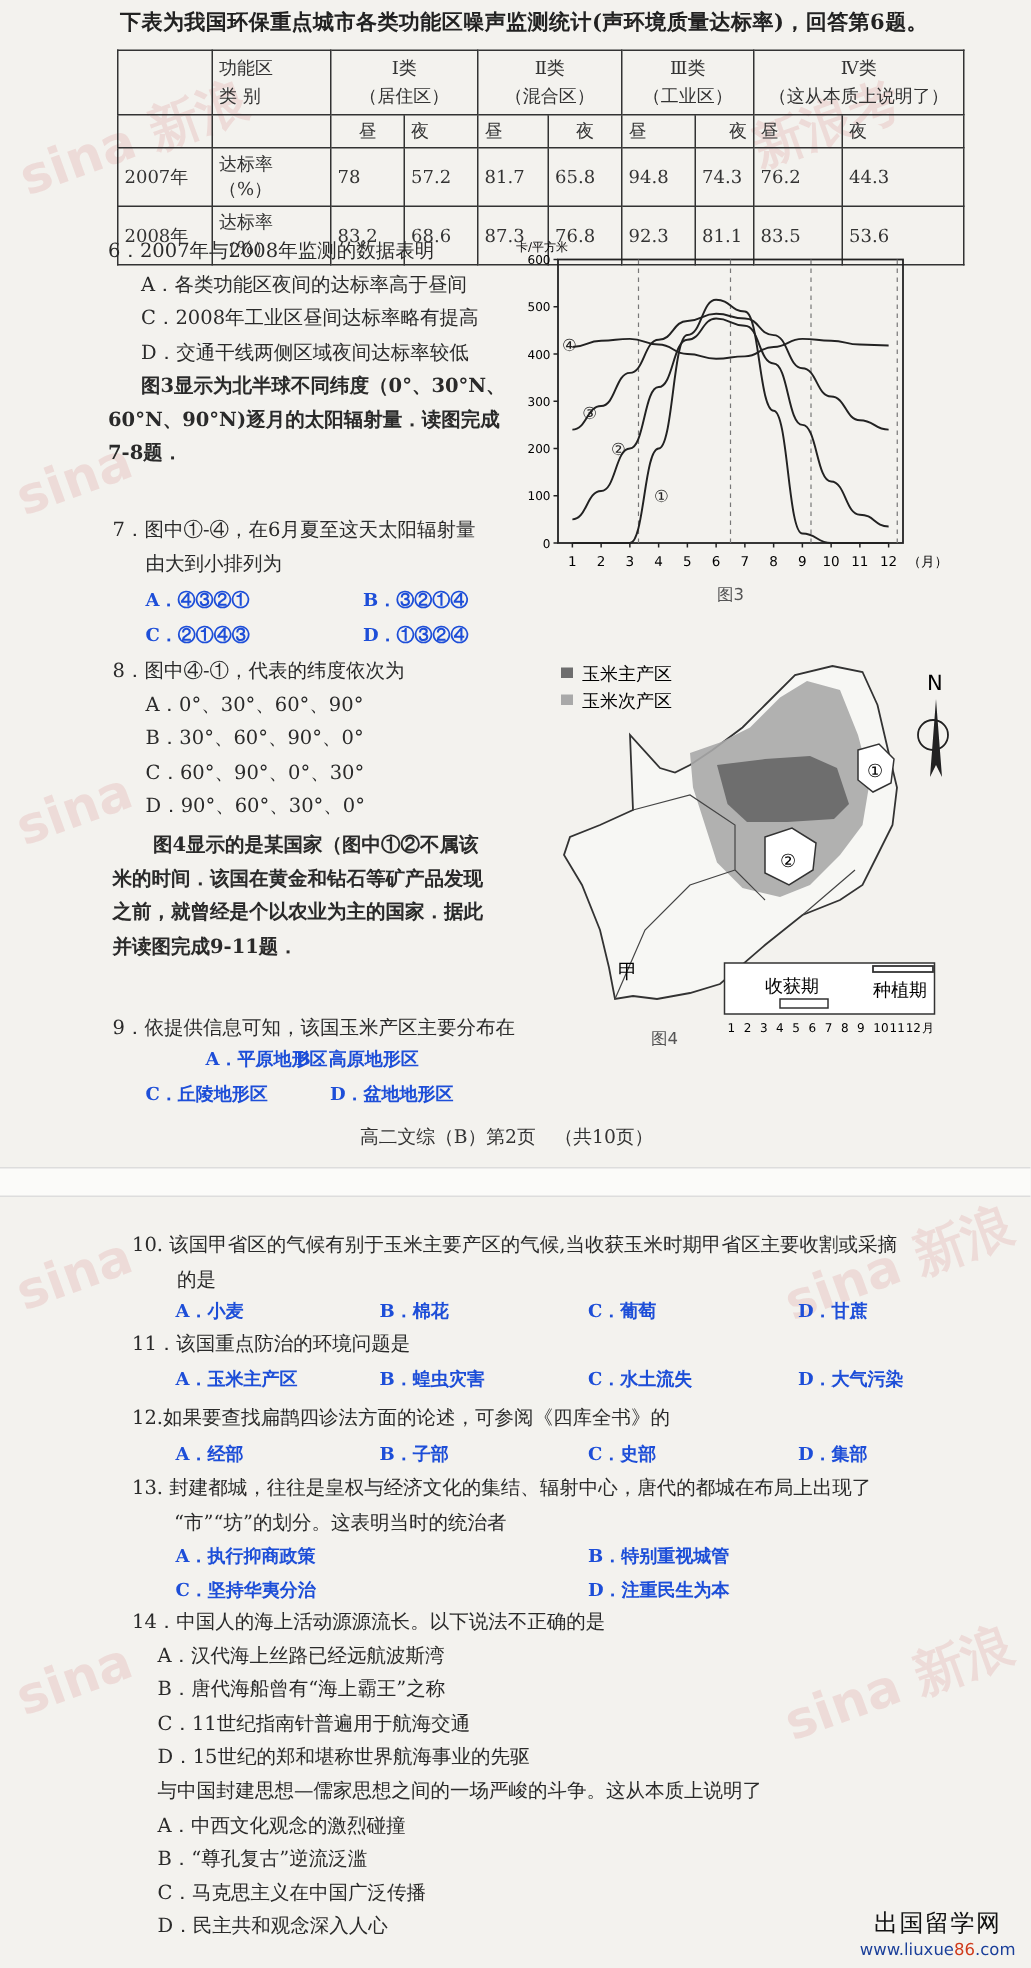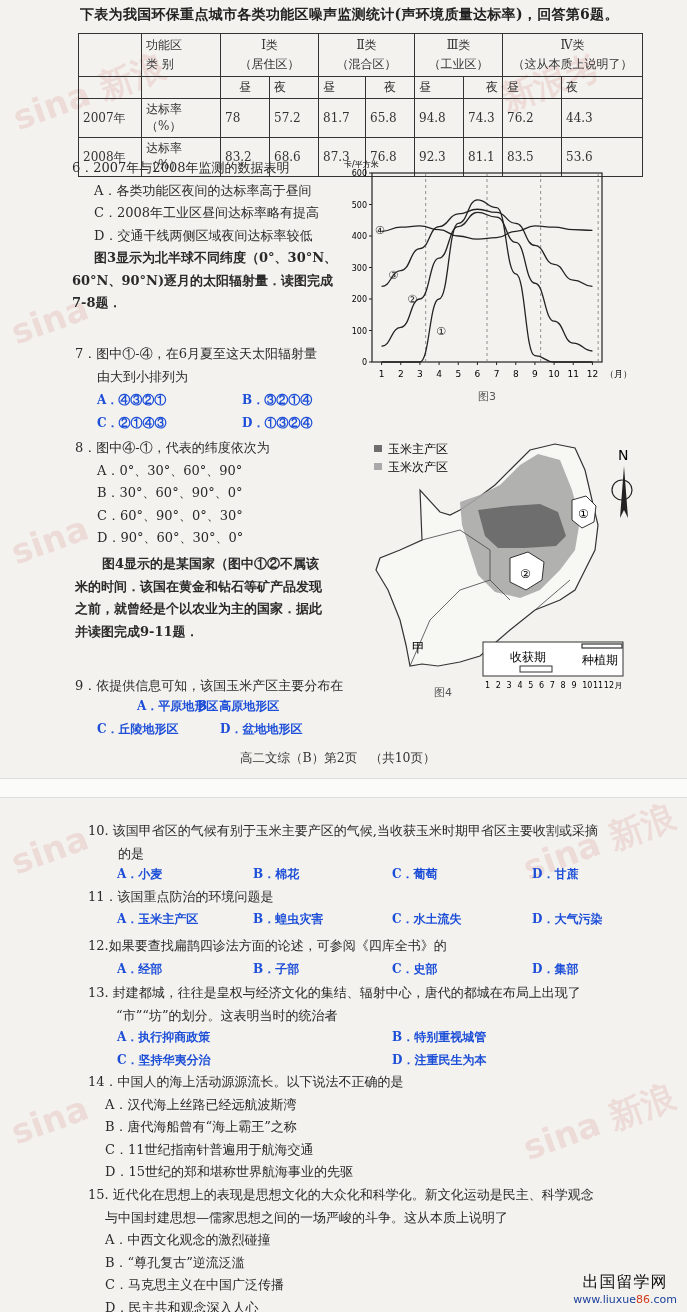--- a/index.html
+++ b/index.html
@@ -295,21 +295,20 @@
 
   <div class="abs q" style="left:88px;top:1071px;">
     <div>14．中国人的海上活动源源流长。以下说法不正确的是</div>
     <div style="padding-left:17px;">A．汉代海上丝路已经远航波斯湾</div>
     <div style="padding-left:17px;">B．唐代海船曾有“海上霸王”之称</div>
     <div style="padding-left:17px;">C．11世纪指南针普遍用于航海交通</div>
     <div style="padding-left:17px;">D．15世纪的郑和堪称世界航海事业的先驱</div>
   </div>
 
   <div class="abs q" style="left:88px;top:1184px;">
-    <div>15. 近代化在思想上的表现是思想文化的大众化和科学化。新文化运动是民主、科学观念</div>
     <div style="padding-left:17px;">与中国封建思想—儒家思想之间的一场严峻的斗争。这从本质上说明了</div>
     <div style="padding-left:17px;">A．中西文化观念的激烈碰撞</div>
     <div style="padding-left:17px;">B．“尊孔复古”逆流泛滥</div>
     <div style="padding-left:17px;">C．马克思主义在中国广泛传播</div>
     <div style="padding-left:17px;">D．民主共和观念深入人心</div>
   </div>
 
   <div class="brand">
     <div class="cn">出国留学网</div>
     <div class="url"><span>www.liuxue</span><b>86</b><span>.com</span></div>

